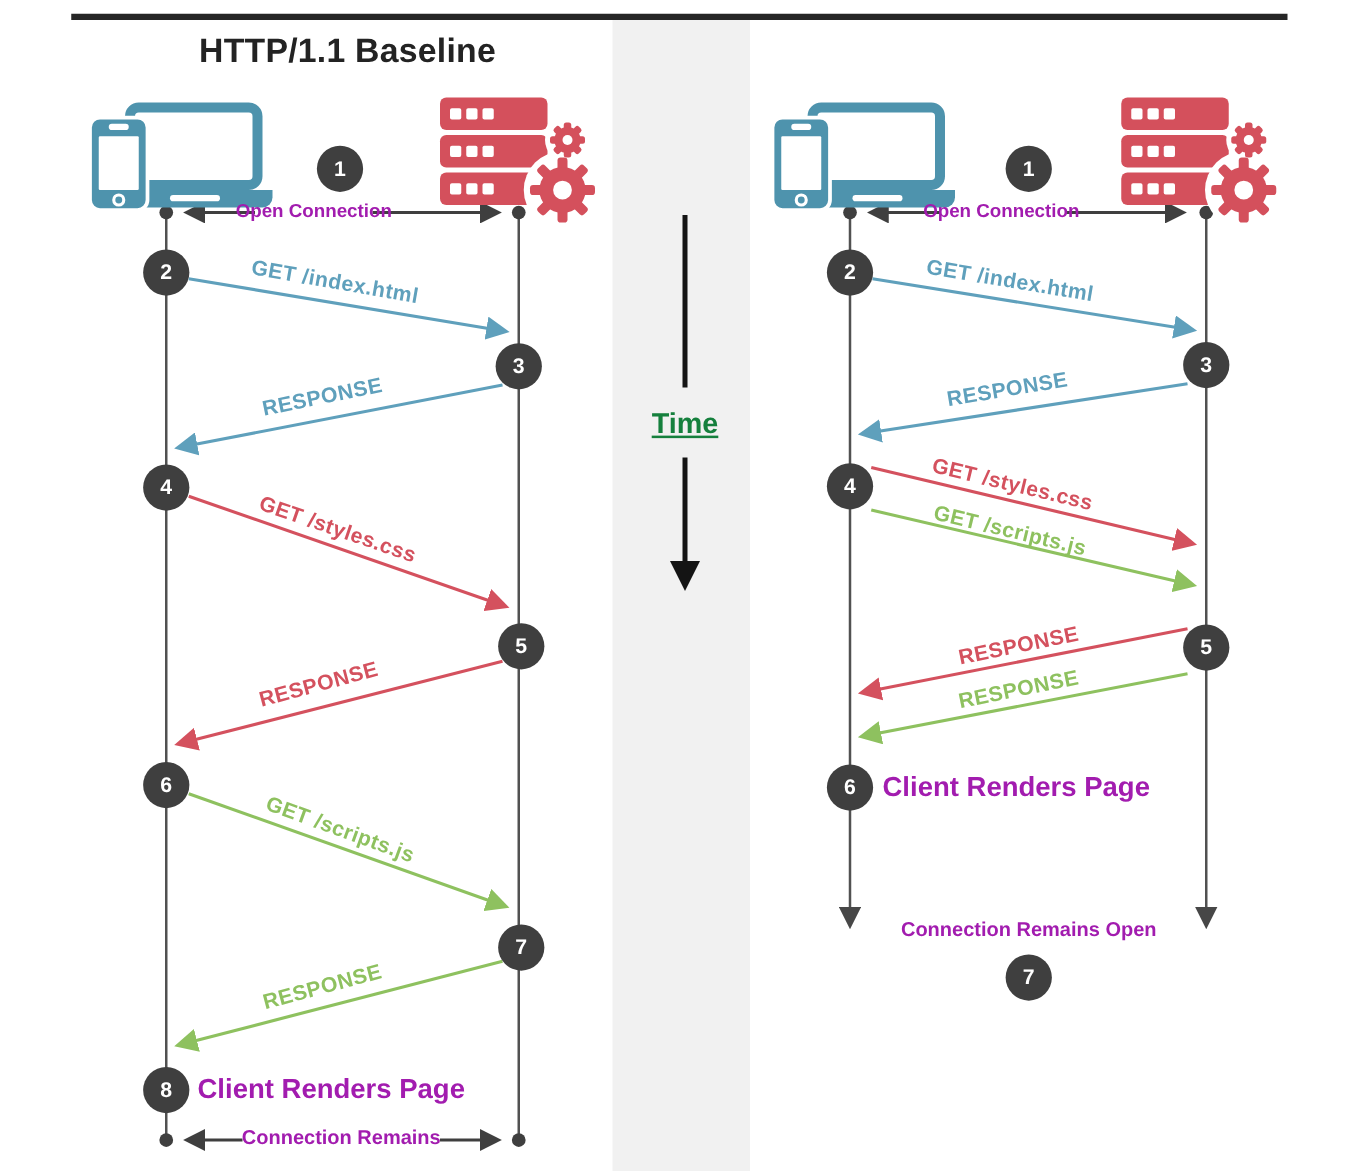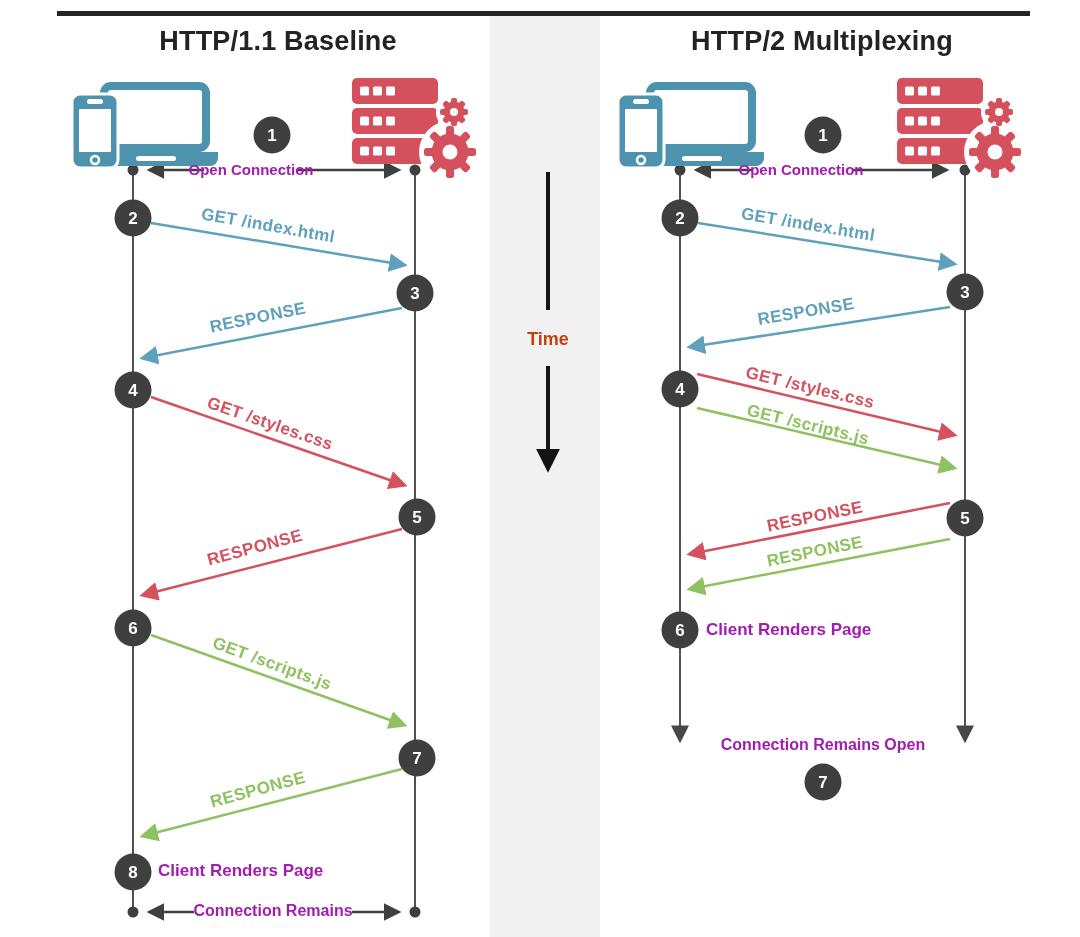--- a/index.html
+++ b/index.html
@@ -9,23 +9,23 @@
   }
   .topbar{position:absolute;left:57px;top:11px;width:973px;height:5px;background:#262626;}
   .timestrip{position:absolute;left:490px;top:16px;width:110px;height:921px;background:#f1f1f1;}
   .art{position:absolute;left:0;top:0;}
   .lbl{position:absolute;white-space:nowrap;}
   .center{transform:translate(-50%,-50%);}
   .title{font-size:27px;font-weight:700;color:#232323;letter-spacing:.2px;}
   .msg{font-size:17px;font-weight:700;letter-spacing:.4px;}
   .gray{color:#a21caf;font-weight:600;}
   .oc{font-size:15px;}
-  .cr{font-size:17px;}
+  .cr{font-size:22px;}
   .cc{font-size:16px;}
-  .time{font-size:18px;font-weight:700;color:#c2410c;}
+  .time{font-size:23px;font-weight:700;color:#15803d;text-decoration:underline;}
   .c-blue{color:#5fa0bc;}
   .c-red{color:#d4515e;}
   .c-green{color:#8ec15f;}
   .num{
     position:absolute;width:37px;height:37px;border-radius:50%;
     background:#3f3f3f;color:#fff;font-weight:700;font-size:17px;
     display:flex;align-items:center;justify-content:center;
     transform:translate(-50%,-50%);
   }
 </style>
@@ -212,21 +212,20 @@
   <div class="num" style="left:133px;top:218px">2</div>
   <div class="num" style="left:415px;top:293px">3</div>
   <div class="num" style="left:133px;top:390px">4</div>
   <div class="num" style="left:417px;top:517px">5</div>
   <div class="num" style="left:133px;top:628px">6</div>
   <div class="num" style="left:417px;top:758px">7</div>
   <div class="num" style="left:133px;top:872px">8</div>
 
   <div class="lbl time center" style="left:548px;top:339px">Time</div>
 
-  <div class="lbl title center" style="left:822px;top:41px">HTTP/2 Multiplexing</div>
   <div class="lbl gray oc center" style="left:801px;top:169px">Open Connection</div>
 
   <div class="lbl msg c-blue" style="left:808px;top:225px;transform:translate(-50%,-50%) rotate(9.5deg)">GET /index.html</div>
   <div class="lbl msg c-blue" style="left:806px;top:312px;transform:translate(-50%,-50%) rotate(-9.5deg)">RESPONSE</div>
   <div class="lbl msg c-red" style="left:810px;top:388px;transform:translate(-50%,-50%) rotate(13.5deg)">GET /styles.css</div>
   <div class="lbl msg c-green" style="left:808px;top:425px;transform:translate(-50%,-50%) rotate(13.5deg)">GET /scripts.js</div>
   <div class="lbl msg c-red" style="left:815px;top:517px;transform:translate(-50%,-50%) rotate(-11.5deg)">RESPONSE</div>
   <div class="lbl msg c-green" style="left:815px;top:552px;transform:translate(-50%,-50%) rotate(-11.5deg)">RESPONSE</div>
 
   <div class="lbl gray cr" style="left:706px;top:630px;transform:translate(0,-50%)">Client Renders Page</div>

